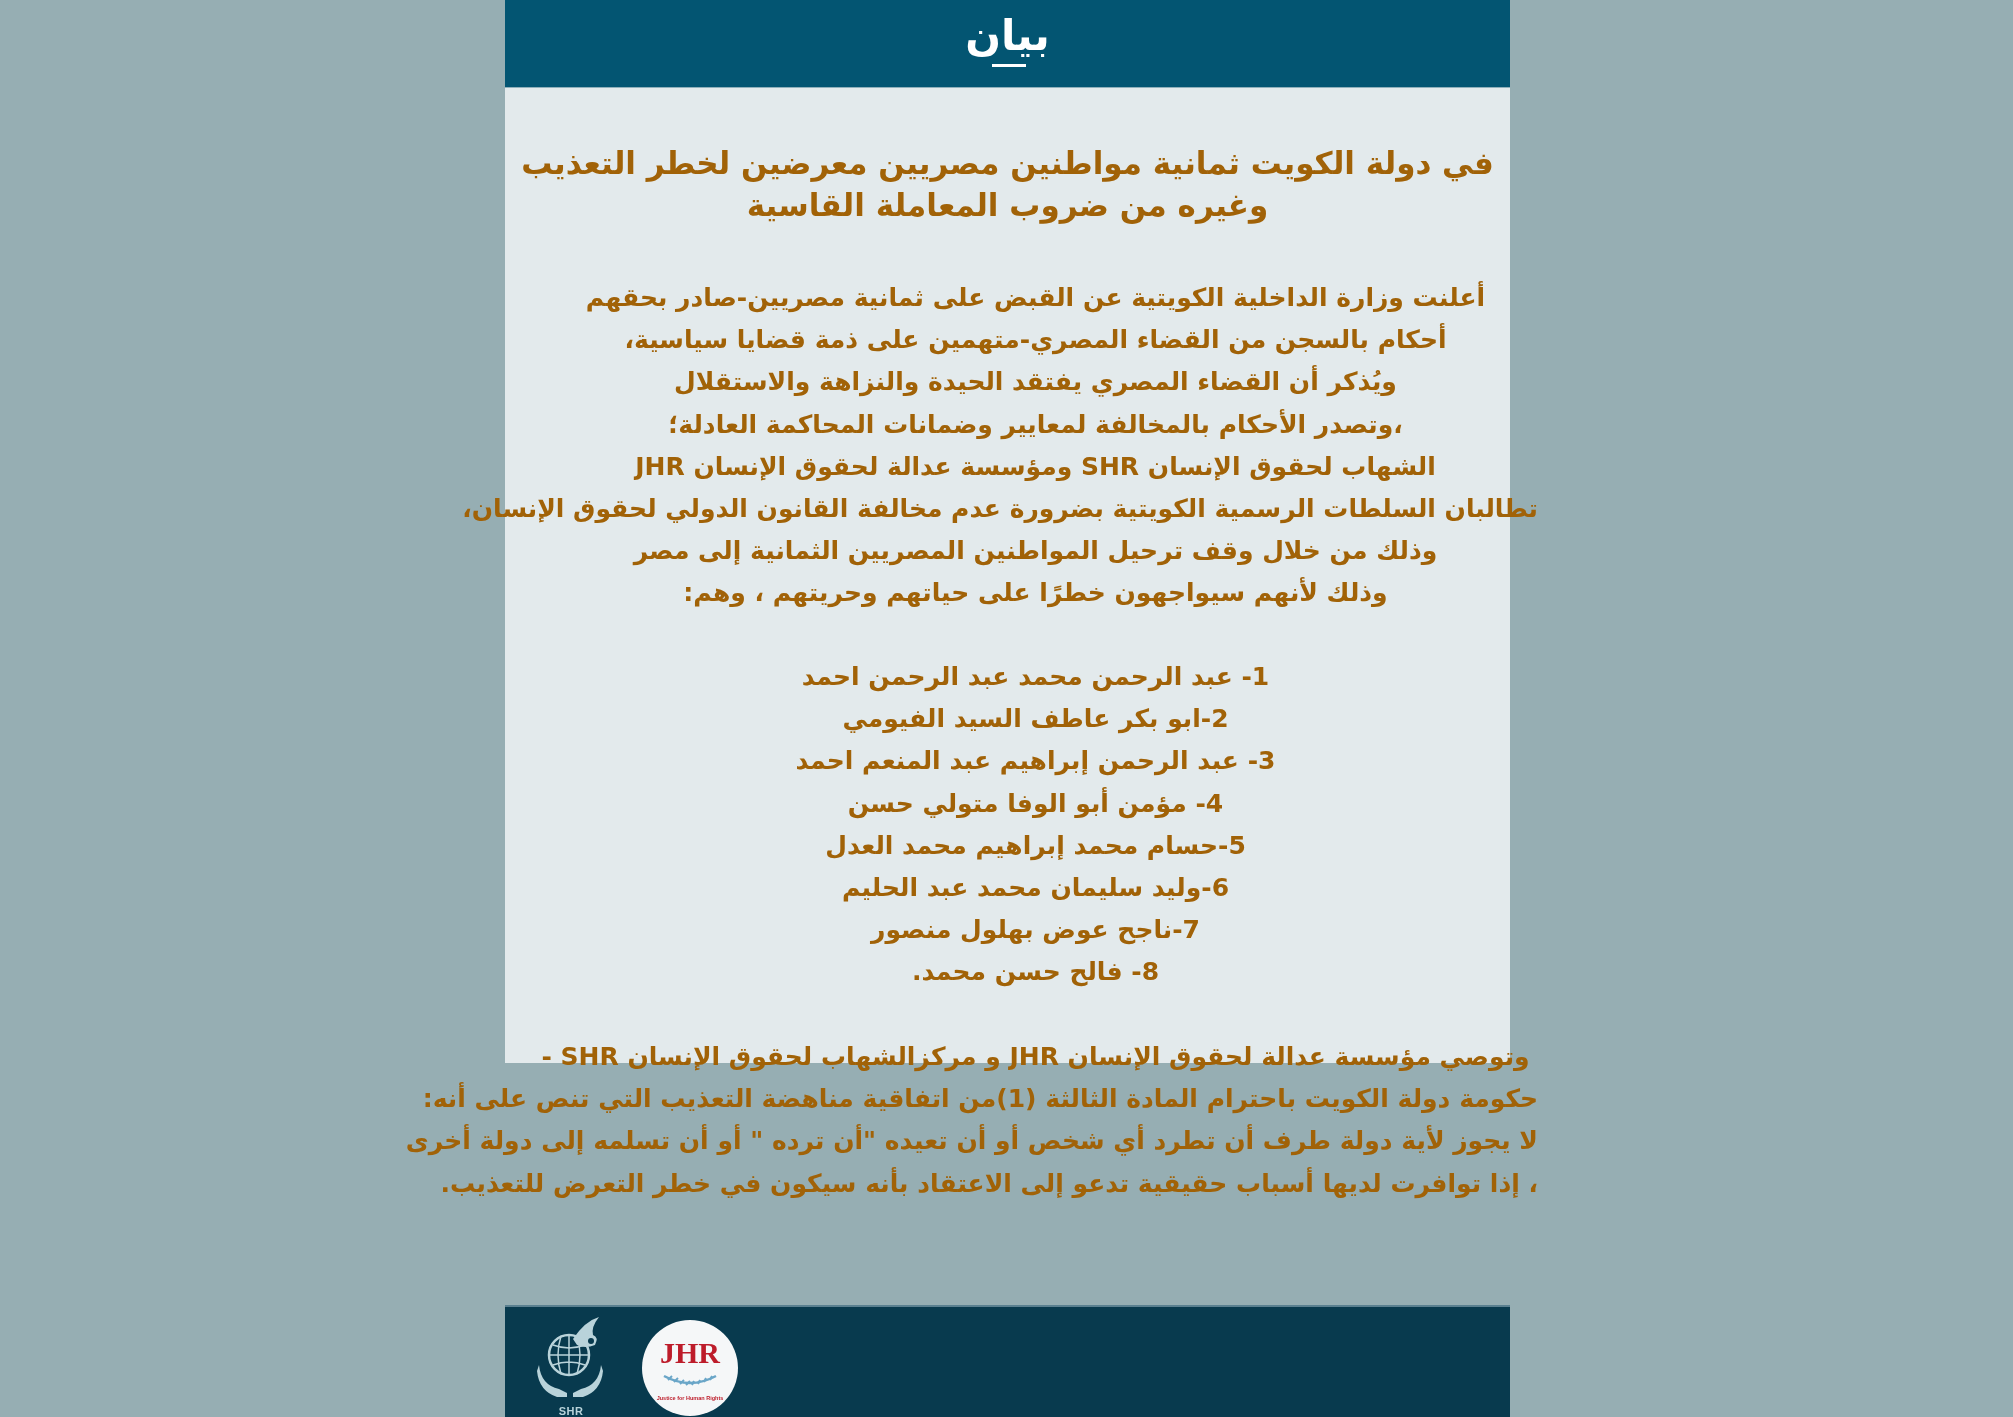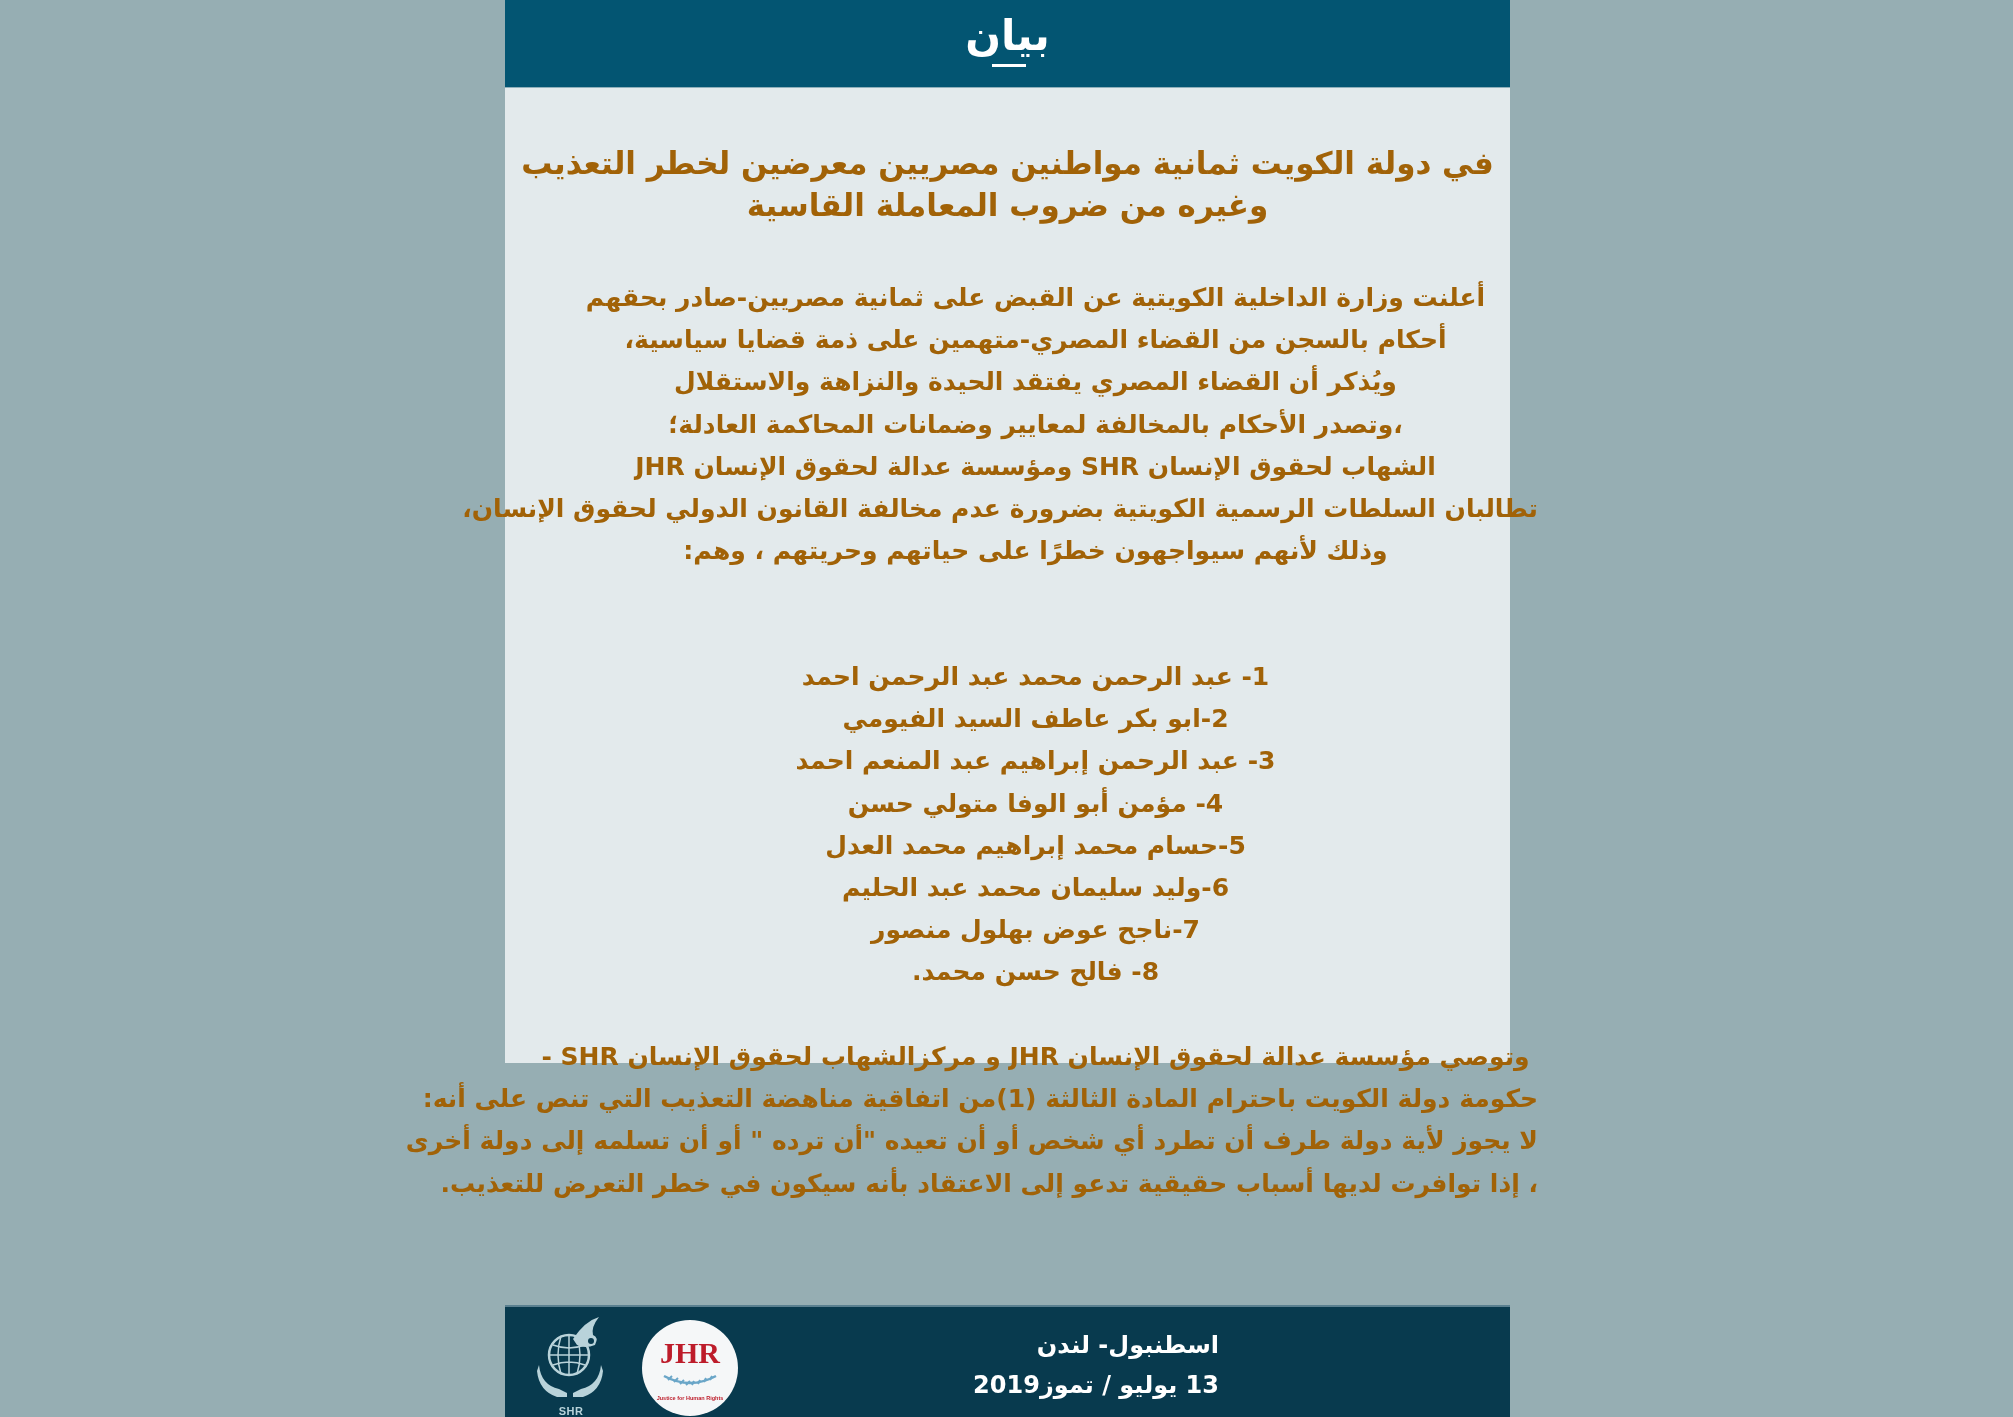--- a/index.html
+++ b/index.html
@@ -162,20 +162,21 @@
     <span class="line">وغيره من ضروب المعاملة القاسية</span>
   </div>
 
   <div class="content para intro">
     <span class="line">أعلنت وزارة الداخلية الكويتية عن القبض على ثمانية مصريين-صادر بحقهم</span>
     <span class="line">أحكام بالسجن من القضاء المصري-متهمين على ذمة قضايا سياسية،</span>
     <span class="line">ويُذكر أن القضاء المصري يفتقد الحيدة  والنزاهة والاستقلال</span>
     <span class="line">،وتصدر الأحكام بالمخالفة لمعايير وضمانات المحاكمة العادلة؛</span>
     <span class="line">الشهاب لحقوق الإنسان SHR ومؤسسة عدالة لحقوق الإنسان JHR</span>
     <span class="line">تطالبان السلطات الرسمية الكويتية بضرورة عدم مخالفة القانون الدولي لحقوق الإنسان،</span>
+    <span class="line">وذلك من خلال وقف ترحيل المواطنين المصريين الثمانية إلى مصر</span>
     <span class="line">وذلك لأنهم سيواجهون خطرًا على حياتهم وحريتهم ، وهم:</span>
   </div>
 
   <div class="content para names">
     <span class="line">1- عبد الرحمن محمد عبد الرحمن احمد</span>
     <span class="line">2-ابو بكر عاطف السيد الفيومي</span>
     <span class="line">3- عبد الرحمن إبراهيم عبد المنعم احمد</span>
     <span class="line">4- مؤمن أبو الوفا متولي حسن</span>
     <span class="line">5-حسام محمد إبراهيم محمد العدل</span>
     <span class="line">6-وليد سليمان محمد عبد الحليم</span>
@@ -210,19 +211,15 @@
 
     <div class="logo-jhr">
       <div class="logo-jhr-text">JHR</div>
       <svg style="position:absolute;left:18px;top:52px;" width="60" height="20" viewBox="0 0 60 20">
         <path d="M4 4 Q30 18 56 4" fill="none" stroke="#6aa6c8" stroke-width="2.5"></path>
         <path d="M8 8 L12 4 M14 10 L18 6 M20 12 L24 8 M26 13 L30 9 M32 13 L34 9 M38 12 L40 8 M44 10 L46 6 M50 8 L52 4" stroke="#6aa6c8" stroke-width="2"></path>
       </svg>
       <div class="logo-jhr-tag">Justice for Human Rights</div>
     </div>
 
-    <div class="footer-text-box">
-      <span class="line">اسطنبول- لندن</span>
-      <span class="line">13 يوليو / تموز2019</span>
-    </div>
 
   </div>
 </div>
 
 </body></html>

